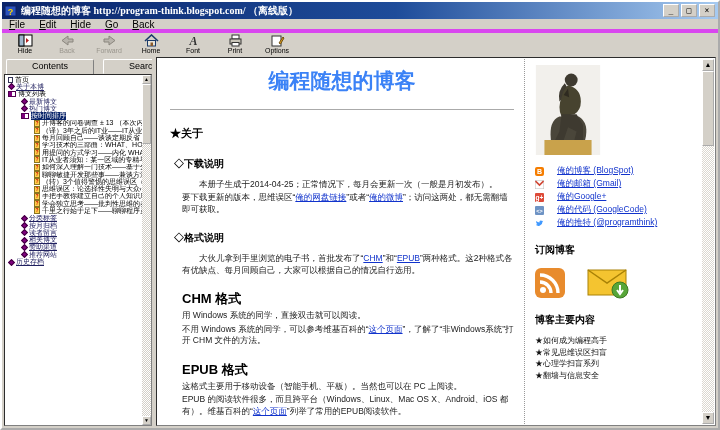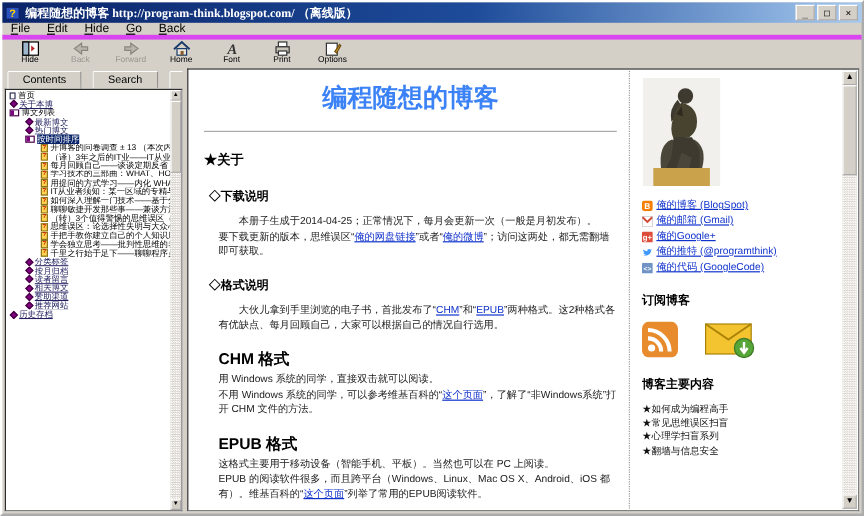--- a/index.html
+++ b/index.html
@@ -24,21 +24,21 @@
   .menu-item::first-letter { text-decoration:underline; }
   .toolbar { height:24px; display:flex; align-items:flex-start; padding:1px 2px 0; }
   .tb { width:42px; height:23px; display:flex; flex-direction:column; align-items:center;
         justify-content:flex-start; font-size:7px; color:#000; background:none; border:none; gap:0px; }
   .tb svg { width:15px; height:13px; }
   .tb.disabled { color:#9a968e; }
   
   .main { position:absolute; top:55px; left:2px; right:2px; bottom:2px; display:flex; }
   .left-panel { width:148px; flex:0 0 auto; display:flex; flex-direction:column; }
   .tabs { display:flex; height:17px; padding-left:2px; align-items:flex-end; }
-  .tab { font-size:9px; padding:1px 12px 2px; background:#D4D0C8;
+  .tab { font-size:9px; padding:1px 25px 2px; background:#D4D0C8;
          border:1px solid; border-color:#fff #808080 #D4D0C8 #fff;
          border-radius:2px 2px 0 0; margin-right:9px; }
   .tab.active { padding-bottom:3px; position:relative; top:1px; }
   .tree-box { flex:1; background:#fff; border:1px inset #808080; position:relative; overflow:hidden; }
   .tree { position:absolute; inset:1px 9px 1px 1px; overflow:hidden; }
   .trow { display:flex; align-items:center; height:7.3px; white-space:nowrap; overflow:hidden; }
   .ticon { flex:0 0 auto; margin-right:2px; display:inline-block; }
   .ticon.page { width:5px; height:6px; background:#fff; border:1px solid #335; }
   .ticon.diamond { width:5px; height:5px; background:#80007F; border:1px solid #400040;
                    transform:rotate(45deg); margin-left:1px; }
@@ -70,21 +70,21 @@
   .rule { border:none; border-top:1px solid #aaa; margin:14px 2px 0; }
   .sec1 { font-size:11px; font-weight:bold; margin:16px 0 0 2px; }
   .sec2 { font-size:10px; font-weight:bold; margin:16px 0 0 6px; }
   .sec3 { font-size:13px; font-weight:bold; margin:14px 0 0 14px; }
   .para { font-size:8.5px; color:#222; margin:8px 0 0 14px; line-height:1.35; }
   .para.tight { margin-top:2px; }
   .link { color:#1133CC; text-decoration:underline; }
   
   .sidebar { width:178px; flex:0 0 auto; border-left:1px dotted #999; padding:6px 4px 0 10px; }
   .thinker { width:66px; height:90px; display:block; }
-  .acct { display:flex; align-items:center; gap:3px; font-size:8.5px; margin-top:1px;
+  .acct { display:flex; align-items:center; gap:13px; font-size:8.5px; margin-top:1px;
           color:#1133CC; text-decoration:underline; white-space:nowrap; }
   .acct .aicon { width:9px; height:9px; flex:0 0 auto; display:inline-block; text-decoration:none; }
   .sb-head { font-size:10px; font-weight:bold; color:#000; margin:14px 0 0; }
   .sub-icons { display:flex; align-items:center; gap:22px; margin-top:10px; }
   .star-list { margin-top:8px; }
   .star-item { font-size:8px; line-height:1.45; color:#111; }
   .acct-block { margin-top:10px; }
 </style>
 </head>
 <body>
@@ -339,31 +339,31 @@
             </div>
             <div class="acct">
               <svg class="aicon" viewBox="0 0 9 9">
                 <rect width="9" height="9" rx="1" fill="#DD4B39"></rect>
                 <text x="4.5" y="7" font-size="6.5" fill="#fff" text-anchor="middle" font-weight="bold">g+</text>
               </svg>
               <span>俺的Google+</span>
             </div>
             <div class="acct">
               <svg class="aicon" viewBox="0 0 9 9">
+                <rect width="9" height="9" rx="1" fill="#6E93C4"></rect>
+                <text x="4.5" y="6.8" font-size="5.5" fill="#fff" text-anchor="middle" font-weight="bold">&lt;&gt;</text>
+              </svg>
+              <span>俺的代码 (GoogleCode)</span>
+            </div>
+            <div class="acct">
+              <svg class="aicon" viewBox="0 0 9 9">
                 <rect width="9" height="9" rx="2" fill="#fff"></rect>
                 <path d="M1 6.5 Q3 7.5 5 6.5 Q7.5 5.5 7.5 2.8 L8.3 1.8 L7.2 2.1 Q6.2 1 5 1.8 Q4.2 2.4 4.5 3.4 Q2.5 3.2 1.2 1.9 Q0.6 3.6 2.2 4.6 Q1.4 4.7 1 4.4 Q1.2 5.9 3 6 Q2 6.7 1 6.5 Z" fill="#4099FF"></path>
               </svg>
               <span>俺的推特 (@programthink)</span>
-            </div>
-            <div class="acct">
-              <svg class="aicon" viewBox="0 0 9 9">
-                <rect width="9" height="9" rx="1" fill="#6E93C4"></rect>
-                <text x="4.5" y="6.8" font-size="5.5" fill="#fff" text-anchor="middle" font-weight="bold">&lt;&gt;</text>
-              </svg>
-              <span>俺的代码 (GoogleCode)</span>
             </div>
           </div>
 
           <div class="sb-head">订阅博客</div>
           <div class="sub-icons">
             <svg width="30" height="30" viewBox="0 0 30 30">
               <rect width="30" height="30" rx="6" fill="#E88B2D"></rect>
               <circle cx="8" cy="22" r="3" fill="#fff"></circle>
               <path d="M5 14 A11 11 0 0 1 16 25" fill="none" stroke="#fff" stroke-width="3.4"></path>
               <path d="M5 7 A18 18 0 0 1 23 25" fill="none" stroke="#fff" stroke-width="3.4"></path>

